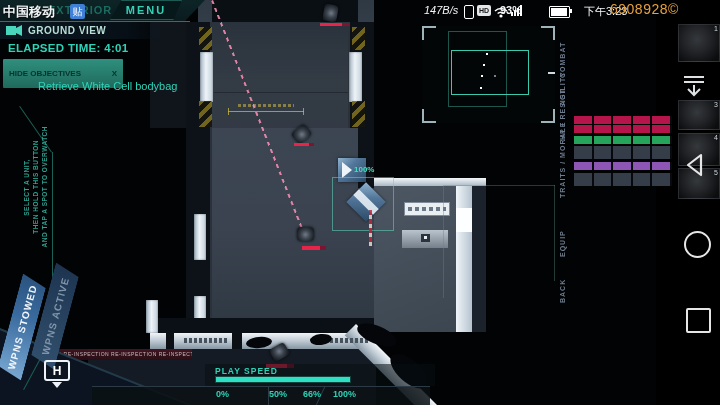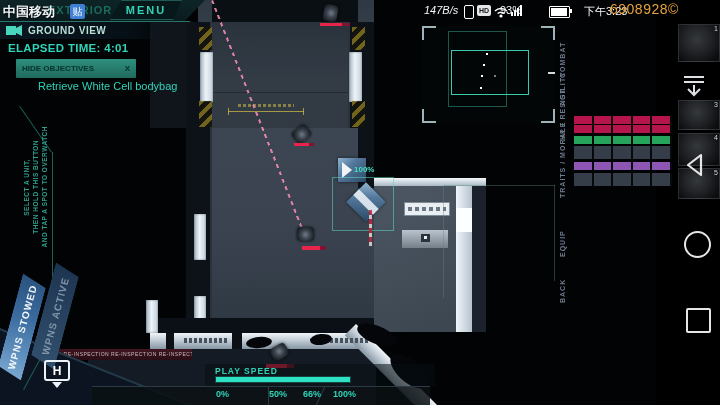--- a/index.html
+++ b/index.html
@@ -122,21 +122,21 @@
   #carrier{left:3px;top:3px;font-size:13px;font-weight:bold;color:#f2f5f7;
     text-shadow:0 1px 2px rgba(0,0,0,.9);}
   #carrier-badge{left:70px;top:4px;width:15px;height:15px;background:#3f7fd6;border-radius:2px;
     color:#fff;font-size:10px;display:flex;align-items:center;justify-content:center;}
   #ground-view{left:0;top:22px;width:170px;height:17px;
     background:linear-gradient(90deg,rgba(10,24,34,.95),rgba(10,24,34,.6) 75%,transparent);
     clip-path:polygon(0 0,160px 0,170px 100%,0 100%);display:flex;align-items:center;gap:5px;
     padding-left:6px;box-sizing:border-box;}
   #gv-label{color:#b8ded6;font-size:10px;font-weight:bold;letter-spacing:.5px;}
   #elapsed{left:8px;top:42px;font-size:11.5px;font-weight:bold;color:#2fd3b8;letter-spacing:.3px;}
-  #hide-obj{left:16px;top:59px;width:120px;height:19px;
+  #hide-obj{left:3px;top:59px;width:120px;height:29px;
     background:linear-gradient(180deg,#2f8f7e,#1f6a5c);color:#05332c;font-size:8px;font-weight:bold;
     display:flex;align-items:center;padding:0 6px;box-sizing:border-box;border-radius:1px;}
   #hide-obj .x{margin-left:auto;}
   #objective{left:38px;top:80px;font-size:11px;color:#2fd3b8;}
   
   #hint{left:14px;top:128px;width:42px;height:118px;display:flex;flex-direction:row;
     justify-content:center;gap:2px;align-items:center;}
   #hint span{writing-mode:vertical-rl;transform:rotate(180deg);font-size:6.5px;font-weight:bold;
     color:#2f9f8e;letter-spacing:.5px;white-space:nowrap;}
   
@@ -200,21 +200,21 @@
   #nav-recents{left:686px;top:308px;width:21px;height:21px;border:2.2px solid #e6e6e6;border-radius:2px;}
   
   .sbtxt{top:4px;color:#f4f6f8;font-size:11px;}
   #net-speed{left:424px;font-style:italic;}
   #vib{left:464px;top:5px;width:8px;height:12px;border:1px solid #fff;border-radius:2px;}
   #hd-badge{left:477px;top:5px;width:14px;height:11px;background:#e4e6e8;color:#15181b;
     font-size:7px;font-weight:bold;display:flex;align-items:center;justify-content:center;border-radius:2px;}
   #wifi{left:494px;top:4px;}
   #sig{left:511px;top:5px;display:flex;align-items:flex-end;gap:1px;}
   #sig i{display:block;width:2px;background:#fff;}
-  #batt-pct{left:500px;}
+  #batt-pct{left:500px;font-weight:bold;}
   #batt{left:549px;top:6px;width:19px;height:10px;border:1px solid #fff;border-radius:1px;}
   #batt i{position:absolute;left:1px;top:1px;bottom:1px;width:84%;background:#fff;}
   #batt::after{content:"";position:absolute;right:-3px;top:2px;width:2px;height:4px;background:#fff;}
   #time{left:584px;}
   #watermark{left:610px;top:1px;font-size:14px;color:#e9a23b;letter-spacing:.5px;}
 </style>
 </head>
 <body>
 
 <div id="stage">

